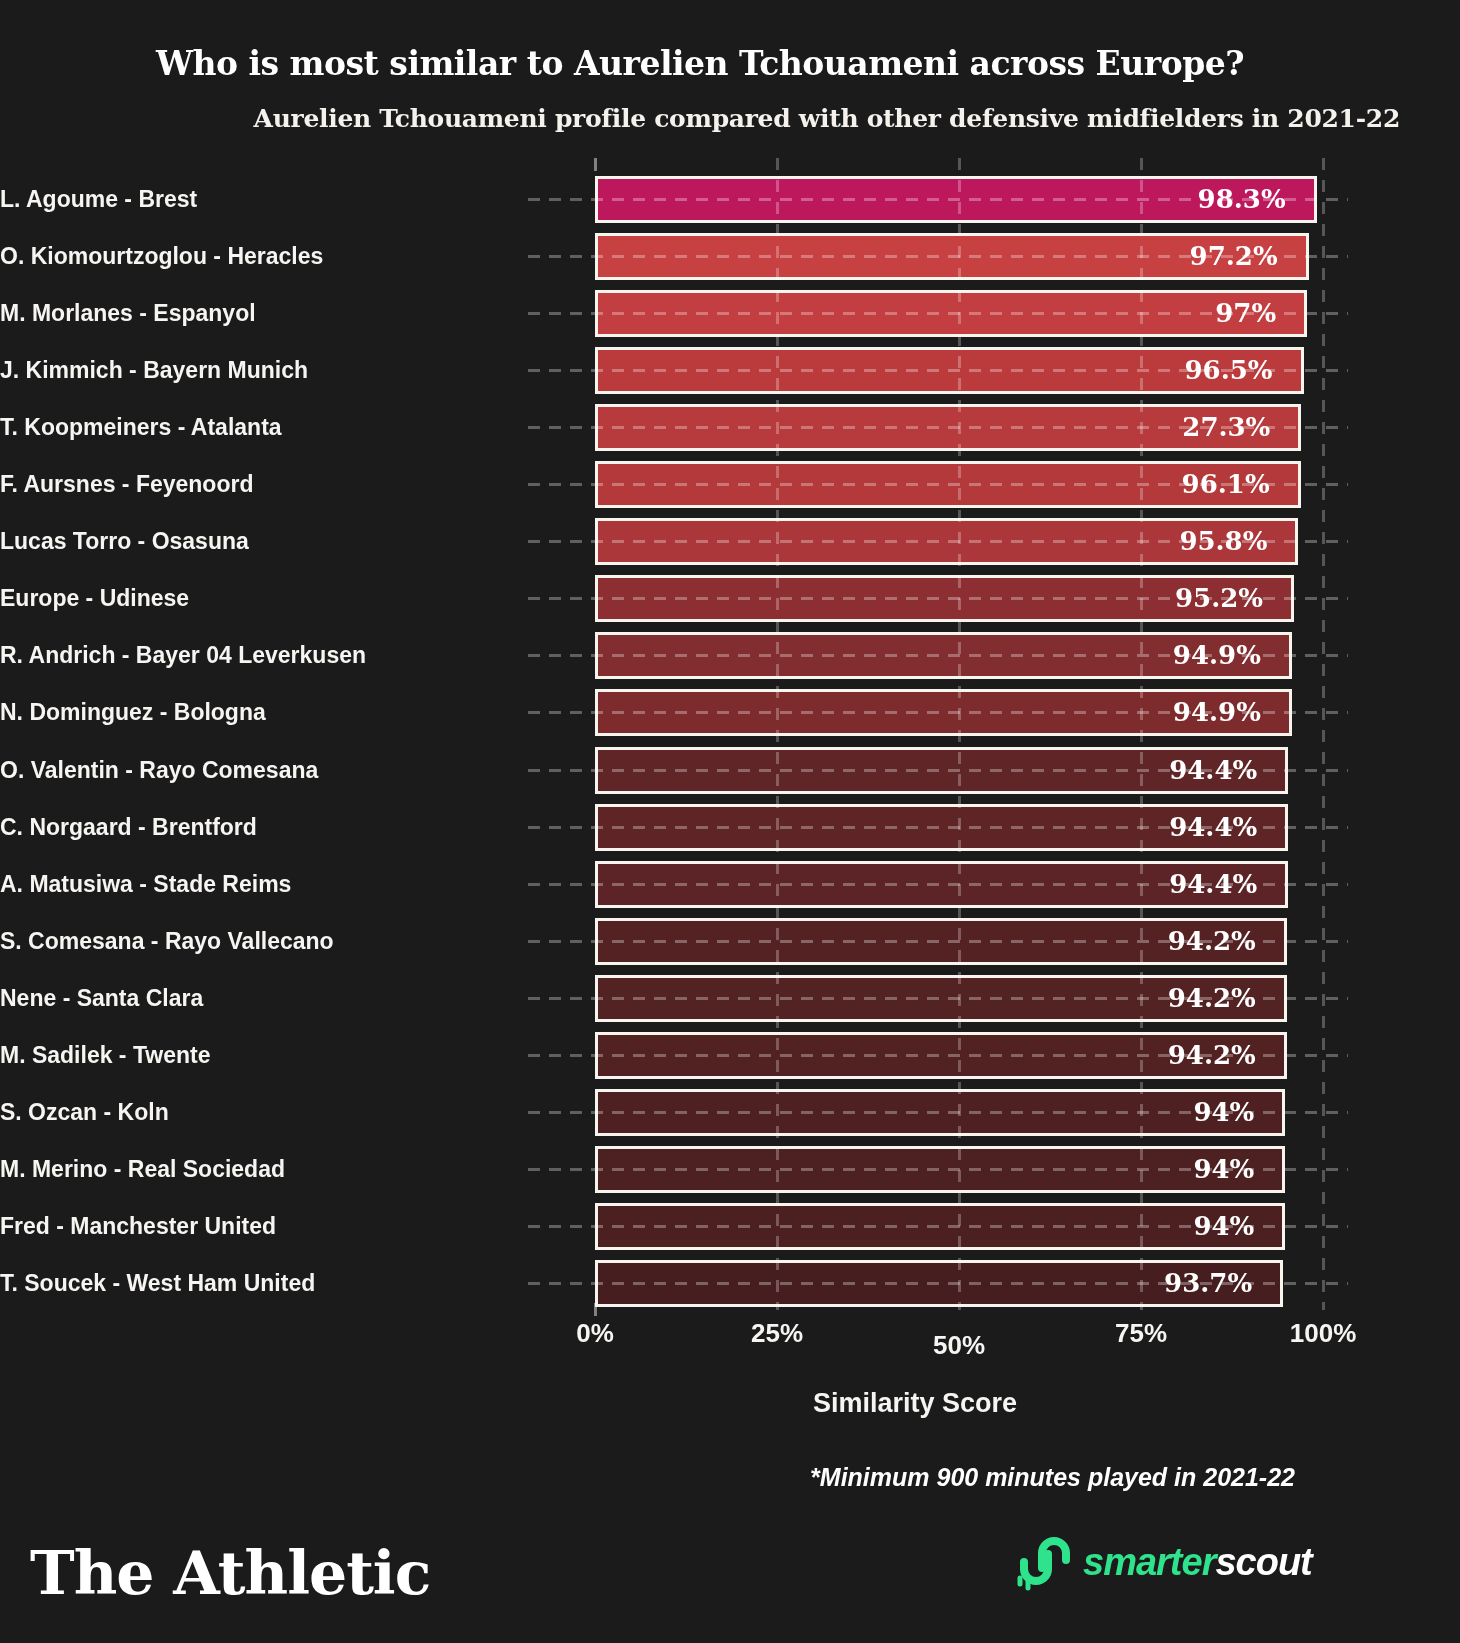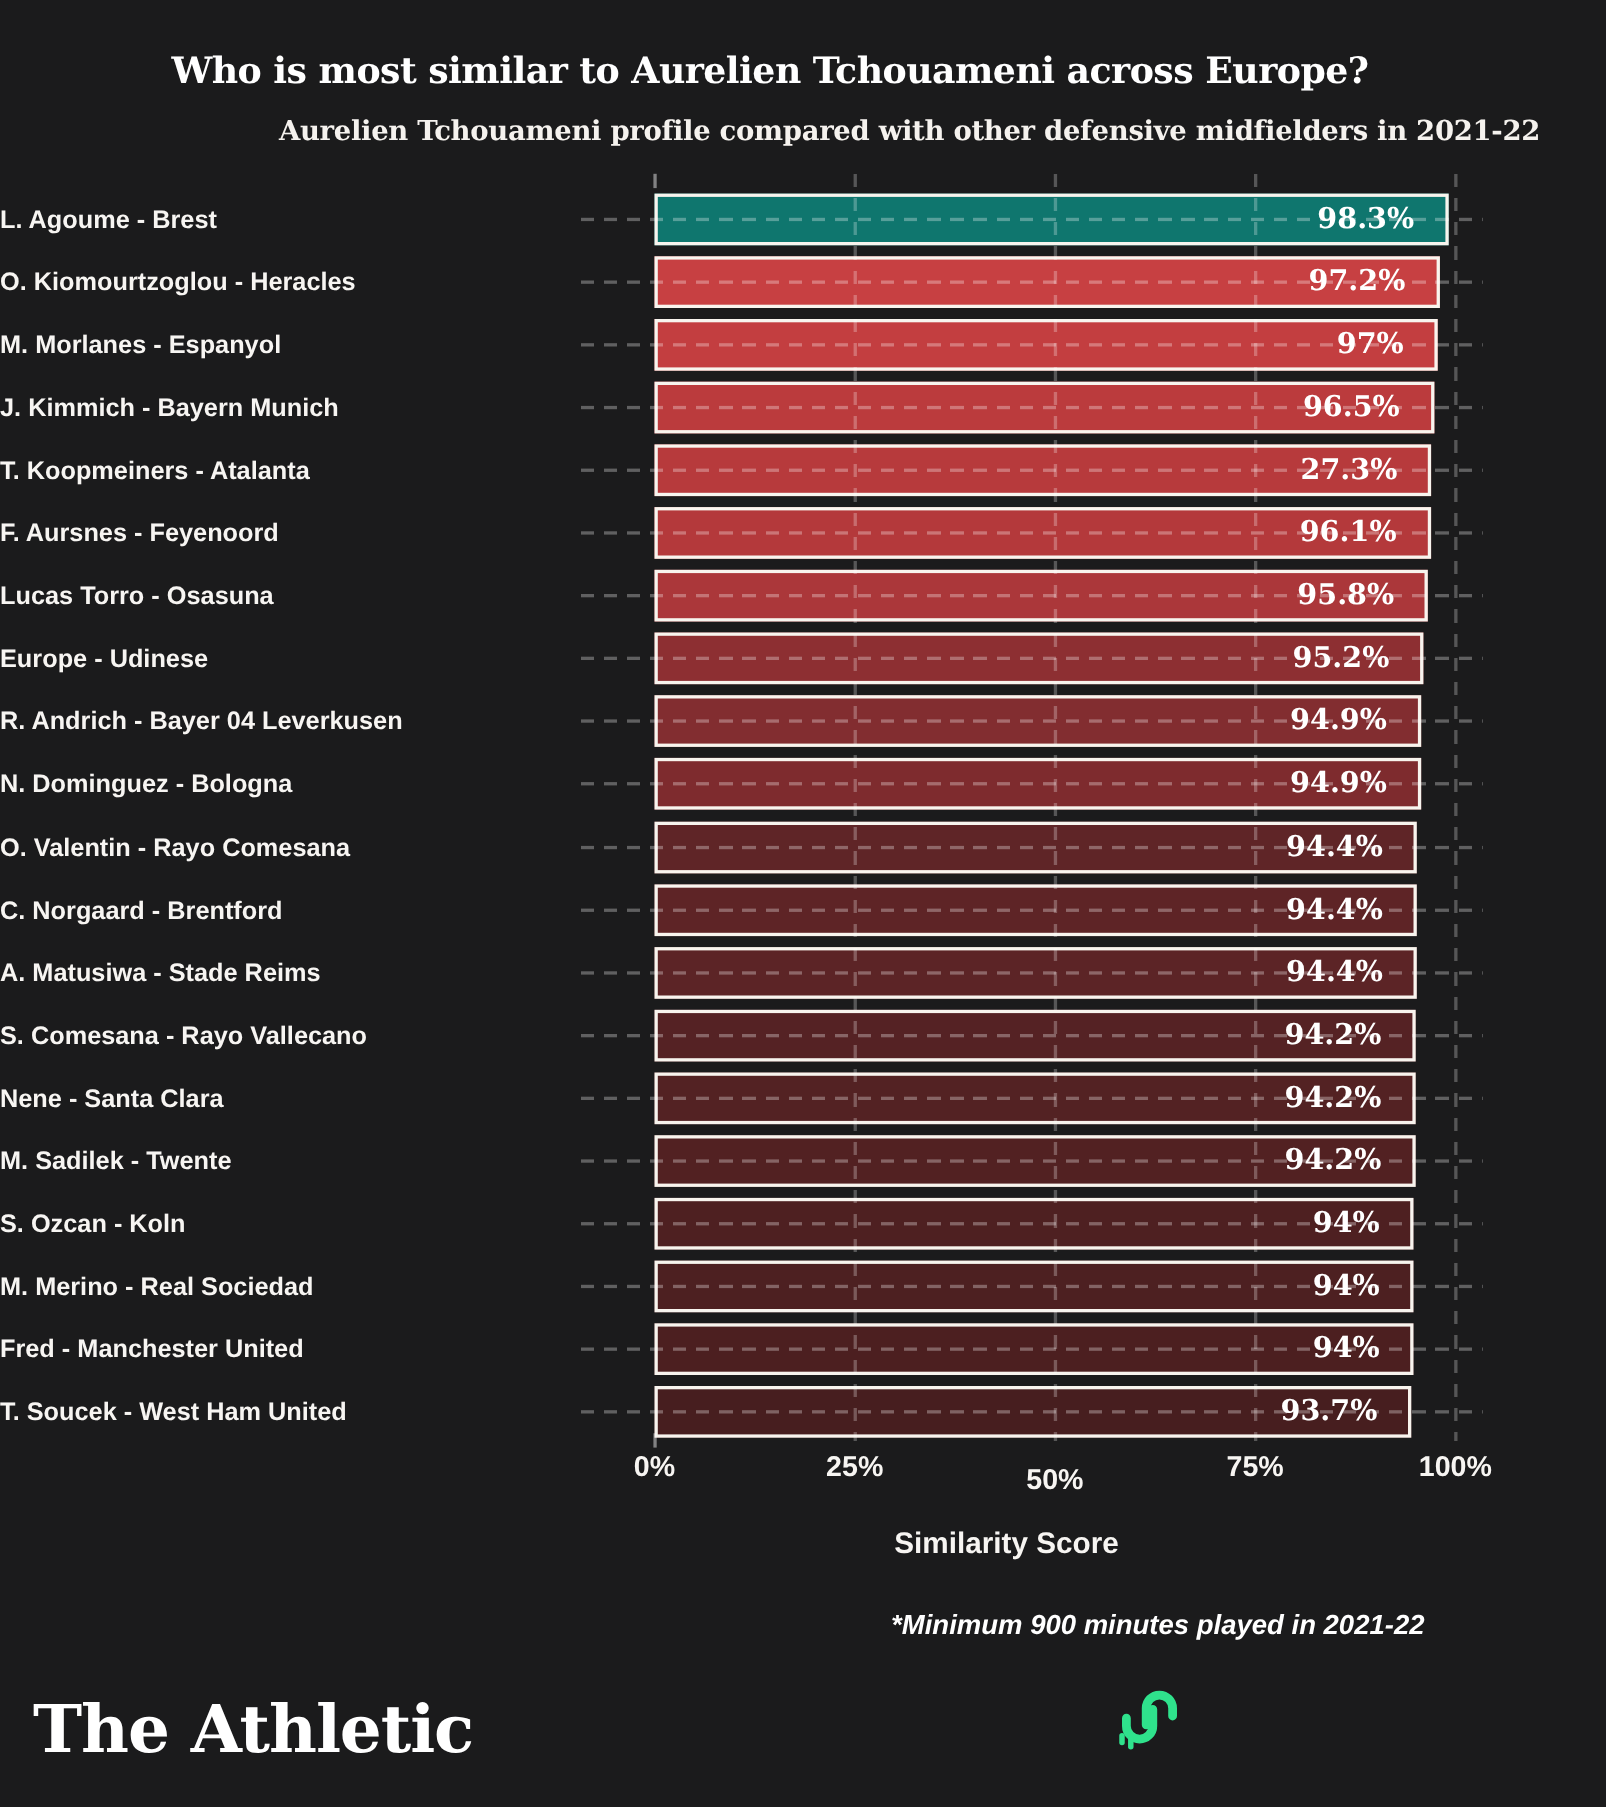--- a/index.html
+++ b/index.html
@@ -91,21 +91,21 @@
 
 <div id="canvas">
 
   <div class="title">Who is most similar to Aurelien Tchouameni across Europe?</div>
   <div class="subtitle">Aurelien Tchouameni profile compared with other defensive midfielders in 2021-22</div>
 
   <div class="rows">
       <div class="row" style="top: 176px;">
     <div class="row-label">L. Agoume - Brest</div>
     <div class="row-line"></div>
-    <div class="bar" style="width: 715.624px; background: #0f766e;">
+    <div class="bar" style="width: 715.624px; background: #be185d;">
       <span class="bar-value">98.3%</span>
     </div>
   </div>
       <div class="row" style="top: 233px;">
     <div class="row-label">O. Kiomourtzoglou - Heracles</div>
     <div class="row-line"></div>
     <div class="bar" style="width: 707.616px; background: rgb(199, 64, 66);">
       <span class="bar-value">97.2%</span>
     </div>
   </div>
@@ -255,20 +255,23 @@
     <svg class="ss-icon" viewBox="0 0 60 60">
       <g fill="none" stroke="#2fe28c" stroke-width="8" stroke-linecap="round">
         <path d="M9 30 v7 a12 12 0 0 0 24 0 v-15"></path>
         <path d="M51 28 v-7 a12 12 0 0 0 -24 0 v15"></path>
       </g>
       <g stroke="#2fe28c" stroke-width="5" stroke-linecap="round">
         <line x1="5" y1="46" x2="5" y2="52"></line>
         <line x1="13" y1="49" x2="13" y2="56"></line>
       </g>
     </svg>
+    <div class="ss-text">
+      <span style="color:#2fe28c;">smarter</span><span style="color:#ffffff;">scout</span>
+    </div>
   </div>
 
 <div class="tick-label" style="left: 595px;">0%</div>
     <div class="tick-label" style="left: 777px;">25%</div>
     <div class="tick-label" style="left: 959px; margin-top: 12px;">50%</div>
     <div class="tick-label" style="left: 1141px;">75%</div>
     <div class="tick-label" style="left: 1323px;">100%</div>
   </div>
 
 </body></html>

